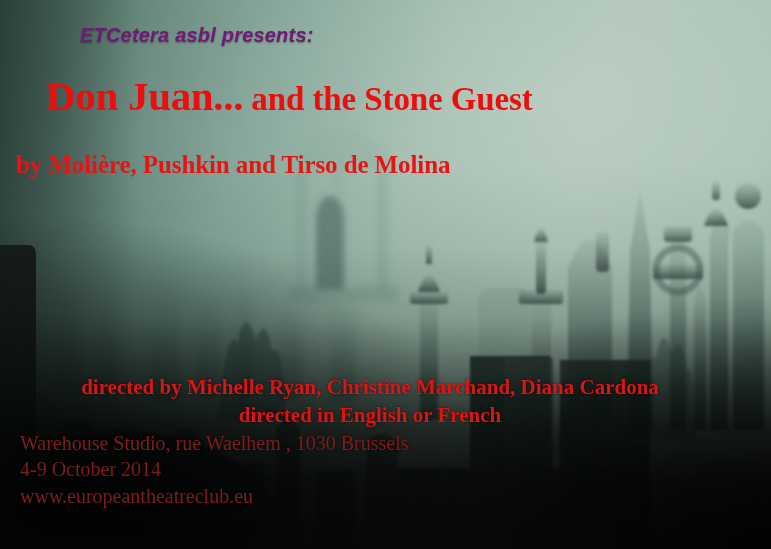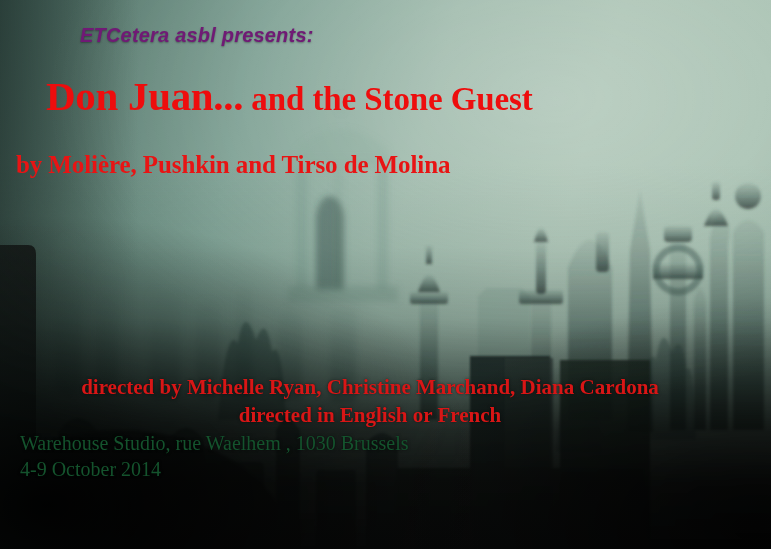--- a/index.html
+++ b/index.html
@@ -121,21 +121,21 @@
   }
   .foot-red {
     font-size: 21px;
     font-weight: bold;
     color: #d81616;
     text-shadow: 0 0 3px rgba(0,0,0,0.55);
     text-align: center;
   }
   .foot-white {
     font-size: 20px;
-    color: #14532d;
+    color: #7f1d1d;
     text-shadow: 0 0 3px rgba(0,0,0,0.65);
   }
 </style>
 </head>
 <body>
 
 <div id="poster">
 
   <div class="layer" id="bg-sky"></div>
 
@@ -288,15 +288,16 @@
     <span id="title-main">Don Juan...</span><span id="title-sub"> and the Stone Guest</span>
   </div>
 
   <div id="authors">by Molière, Pushkin and Tirso de Molina</div>
 
   <div id="footer">
     <div class="foot-line foot-red">directed by Michelle Ryan, Christine Marchand, Diana Cardona</div>
     <div class="foot-line foot-red">directed  in English or French</div>
     <div class="foot-line foot-white">Warehouse Studio, rue Waelhem , 1030 Brussels</div>
     <div class="foot-line foot-white">4-9 October 2014</div>
+    <div class="foot-line foot-white">www.europeantheatreclub.eu</div>
   </div>
 
 </div>
 
 </body></html>

